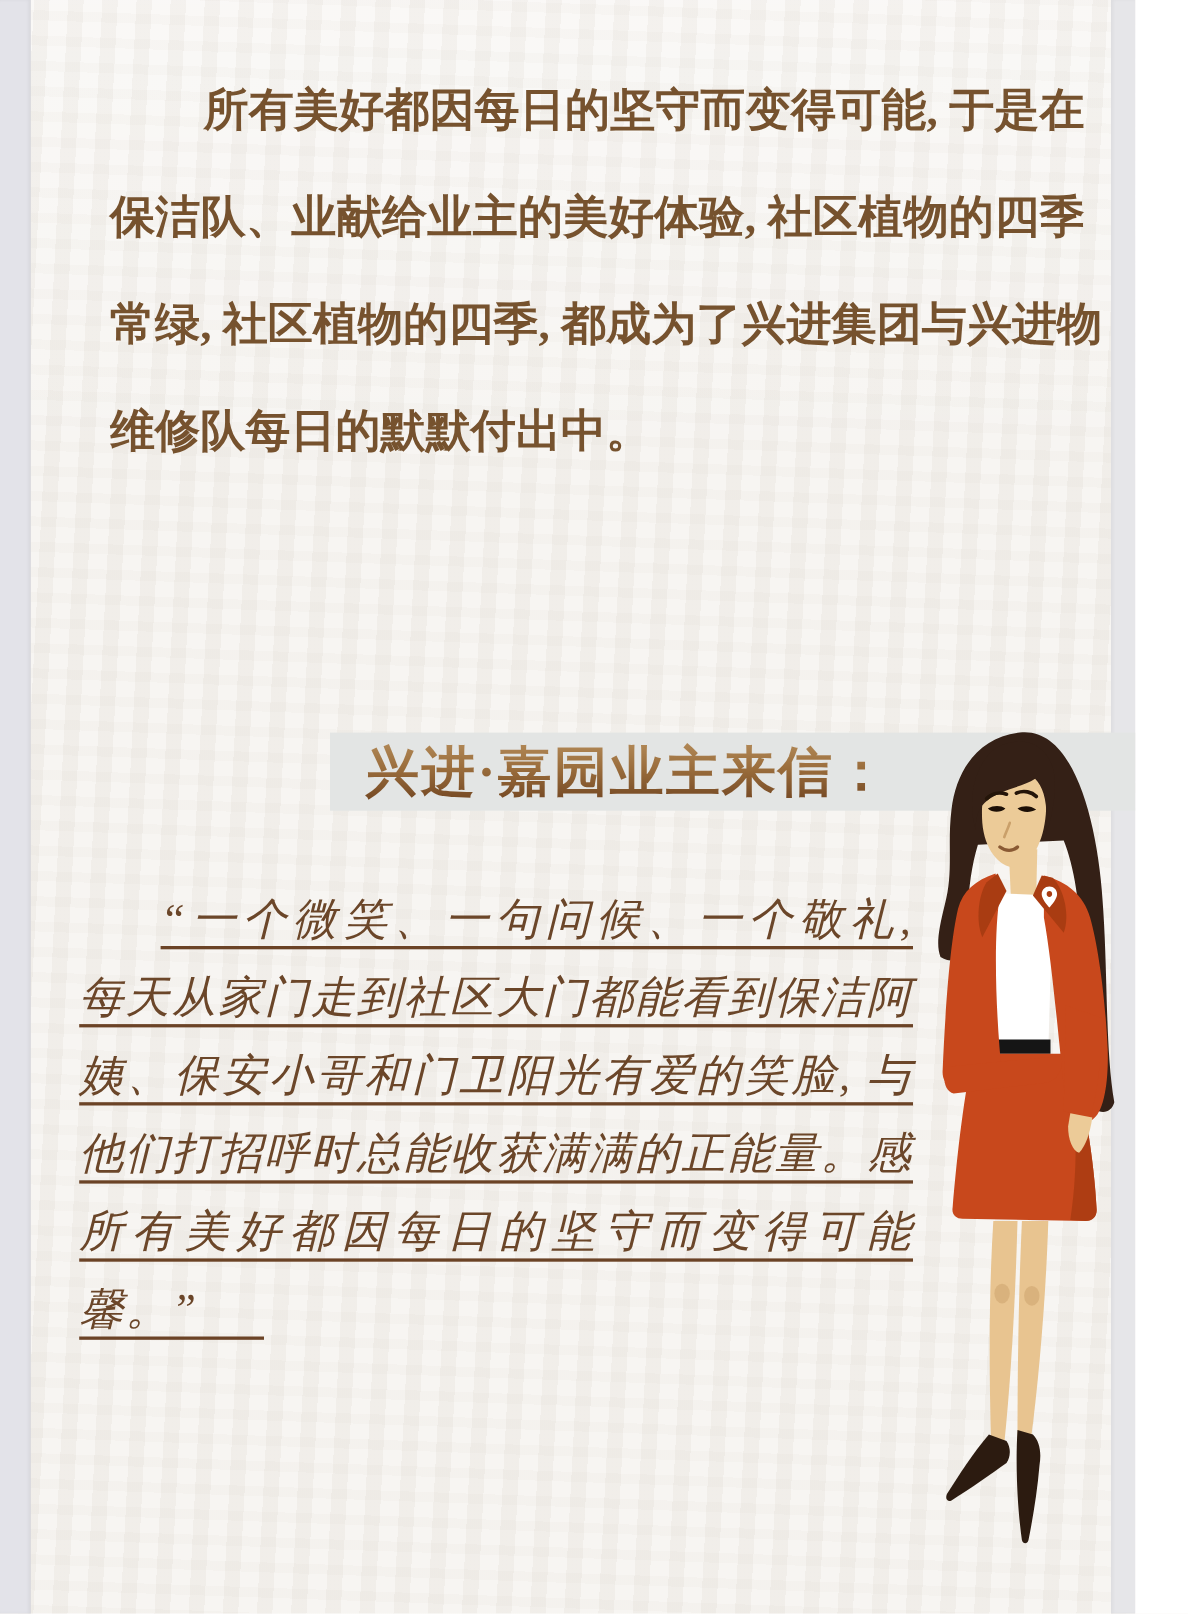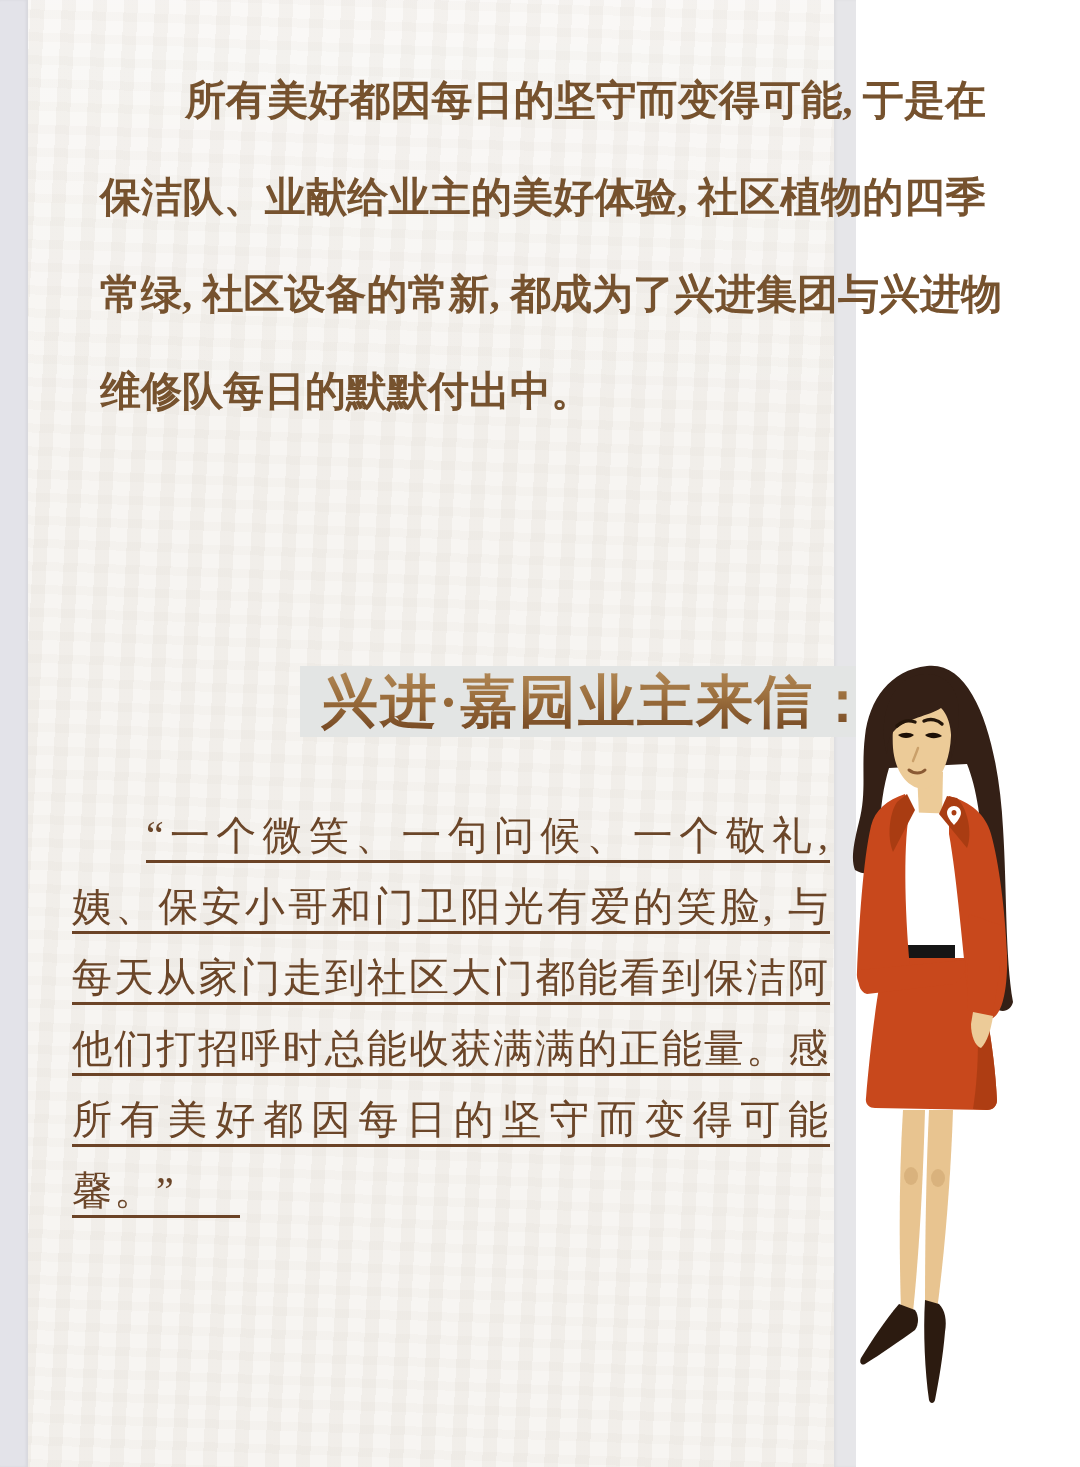--- a/index.html
+++ b/index.html
@@ -1,20 +1,20 @@
 <!DOCTYPE html>
 <html><head>
 <meta charset="utf-8">
 <style>
   * { margin:0; padding:0; box-sizing:border-box; }
   html,body { width:1080px; height:1467px; }
   body { font-family:"Liberation Serif", serif; overflow:hidden; }
 
   .canvas {
-    position:relative; width:856px; height:1467px;
+    position:relative; width:1032px; height:1467px;
     background:
       linear-gradient(180deg, rgba(255,255,255,.35), rgba(0,0,0,0) 30%),
       #f7f5f2;
   }
   
   .canvas::before{
     content:""; position:absolute; inset:0; pointer-events:none;
     background:
       repeating-linear-gradient(93deg, rgba(230,226,220,.25) 0 14px, rgba(255,255,255,.18) 14px 31px),
       repeating-linear-gradient(2deg, rgba(238,235,230,.16) 0 9px, rgba(255,255,255,.12) 9px 23px);
@@ -36,31 +36,31 @@
   }
   .intro .ln.first { padding-left:85px; }
   .intro .ln.last  { text-align-last:left; }
 
   
   .band {
     position:absolute; left:300px; right:0; top:666px; height:71px;
     background:#e3e5e4; z-index:2;
   }
   .band h2 {
-    position:absolute; left:21px; top:50%; transform:translateY(-50%);
-    font-size:57px; font-weight:bold; letter-spacing:2px; white-space:nowrap;
+    position:absolute; left:32px; top:50%; transform:translateY(-50%);
+    font-size:49px; font-weight:bold; letter-spacing:2px; white-space:nowrap;
     background:linear-gradient(180deg,#b78f5d 0%, #9a6d3c 45%, #6b3f1d 100%);
     -webkit-background-clip:text; background-clip:text;
     -webkit-text-fill-color:transparent; color:#8a6137;
   }
 
   
   .letter {
     position:absolute; left:72px; top:808px; width:758px; z-index:2;
-    font-family:cursive; color:#6b4629; font-size:40px; letter-spacing:2px;
+    font-family:cursive; color:#6b4629; font-size:40px; letter-spacing:2px;font-style:italic;
   }
   .hw-line {
     height:55px; line-height:55px; padding-bottom:3px; margin-bottom:16px;
     border-bottom:3px solid #6b4326; white-space:nowrap; overflow:visible;
     text-align:justify; text-align-last:justify;
   }
   .hw-line.first { margin-left:74px; width:684px; }
   .hw-line.last  { width:168px; text-align-last:left; }
 
   
@@ -70,32 +70,32 @@
 </head>
 <body>
 
 <div class="canvas">
   <div class="edge-strip left"></div>
   <div class="edge-strip right"></div>
 
   <div class="intro">
     <div class="ln first">所有美好都因每日的坚守而变得可能, 于是在</div>
     <div class="ln">保洁队、业献给业主的美好体验, 社区植物的四季</div>
-    <div class="ln">常绿, 社区设备的常新, 都成为了兴进集团与兴进物</div>
+    <div class="ln">常绿, 社区植物的四季, 都成为了兴进集团与兴进物</div>
     <div class="ln last">维修队每日的默默付出中。</div>
   </div>
 
   <div class="band">
     <h2>兴进·嘉园业主来信：</h2>
   </div>
 
   <div class="letter">
     <div class="hw-line first">“一个微笑、一句问候、一个敬礼,</div>
+    <div class="hw-line">每天从家门走到社区大门都能看到保洁阿</div>
     <div class="hw-line">姨、保安小哥和门卫阳光有爱的笑脸, 与</div>
-    <div class="hw-line">每天从家门走到社区大门都能看到保洁阿</div>
     <div class="hw-line">他们打招呼时总能收获满满的正能量。感</div>
     <div class="hw-line">所有美好都因每日的坚守而变得可能</div>
     <div class="hw-line last">馨。”</div>
   </div>
 
   <div class="woman-wrap">
     <svg viewBox="0 0 172 745" xmlns="http://www.w3.org/2000/svg">
 
       <path d="M82,2 C45,6 24,36 20,72 C16,104 22,128 14,158
                C8,182 6,196 10,206 C20,212 32,210 38,202

